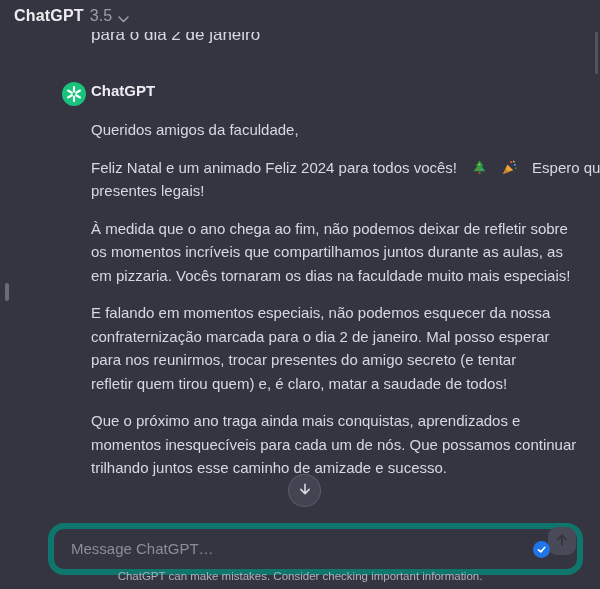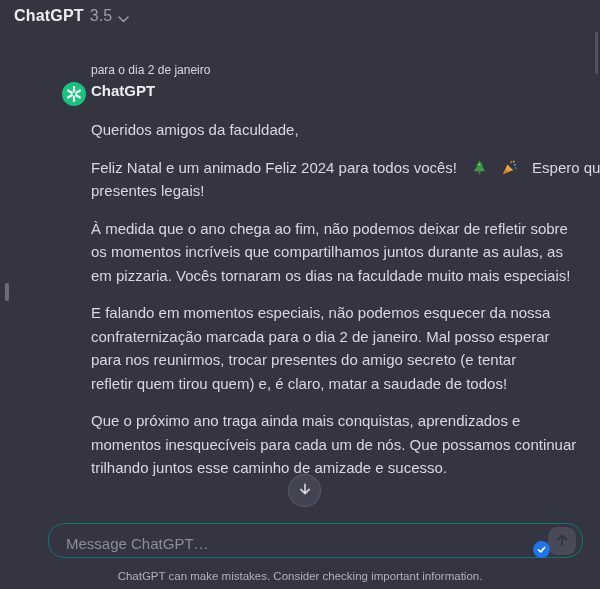--- a/index.html
+++ b/index.html
@@ -30,25 +30,24 @@
   .app-name { font-size: 16px; font-weight: 700; color: #ececf1; letter-spacing: .2px; }
   .model-version { font-size: 16px; color: #9b9da3; }
   .header .chev { margin-top: 3px; }
 
   
   .clipped-line {
     position: absolute;
     left: 91px;
     top: 23px;
     z-index: 1;
-    font-size: 12px;
+    font-size: 17px;
     line-height: 23.5px;
     white-space: nowrap;
     color: #d7d8e1;
-    margin-top: 36px;
   }
 
   
   .avatar {
     position: absolute;
     left: 62px; top: 82px;
     width: 24px; height: 24px;
     z-index: 2;
   }
   .msg-body {
@@ -88,22 +87,22 @@
     align-items: center;
     justify-content: center;
     z-index: 6;
     cursor: pointer;
   }
 
   
   .input-bar {
     position: absolute;
     left: 48px; top: 523px;
-    width: 535px; height: 35px;
-    border: 1px solid #0f766e;
+    width: 535px; height: 52px;
+    border: 6px solid #0f766e;
     border-radius: 16px;
     box-sizing: border-box;
     z-index: 4;
   }
   .composer-input {
     position: absolute;
     left: 0; top: 0;
     width: 440px; height: 38px;
     background: transparent;
     border: none;

